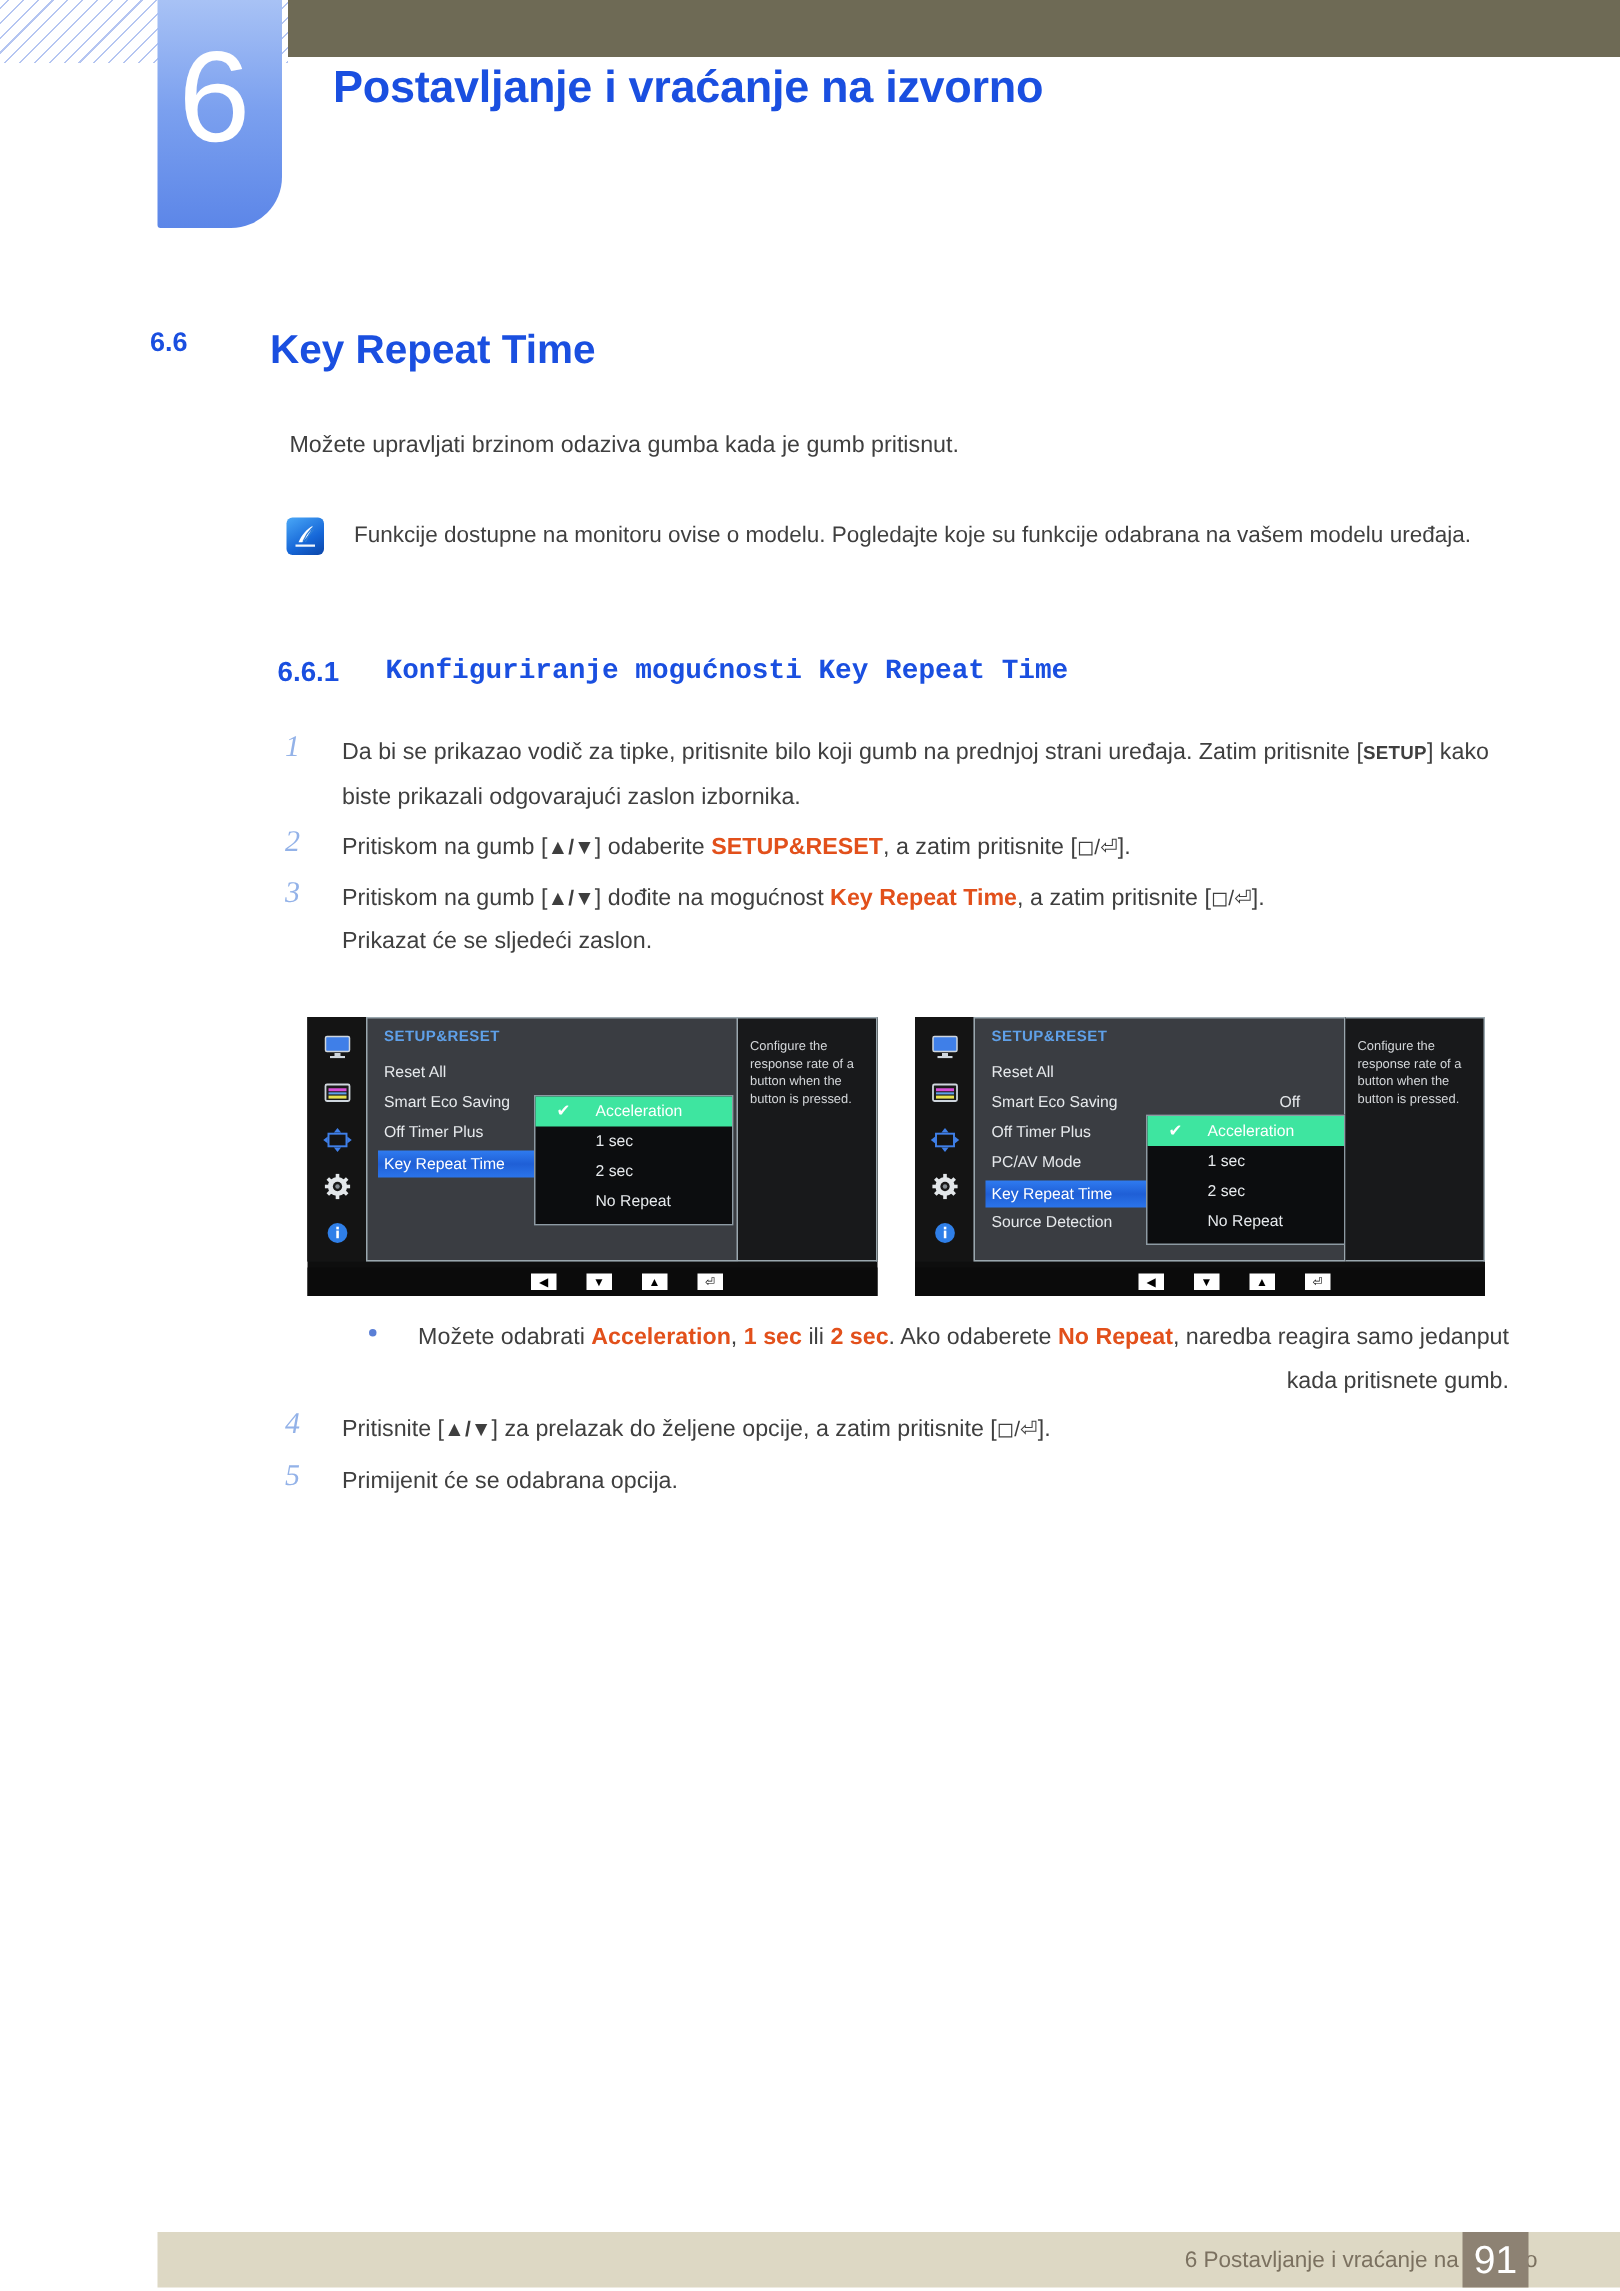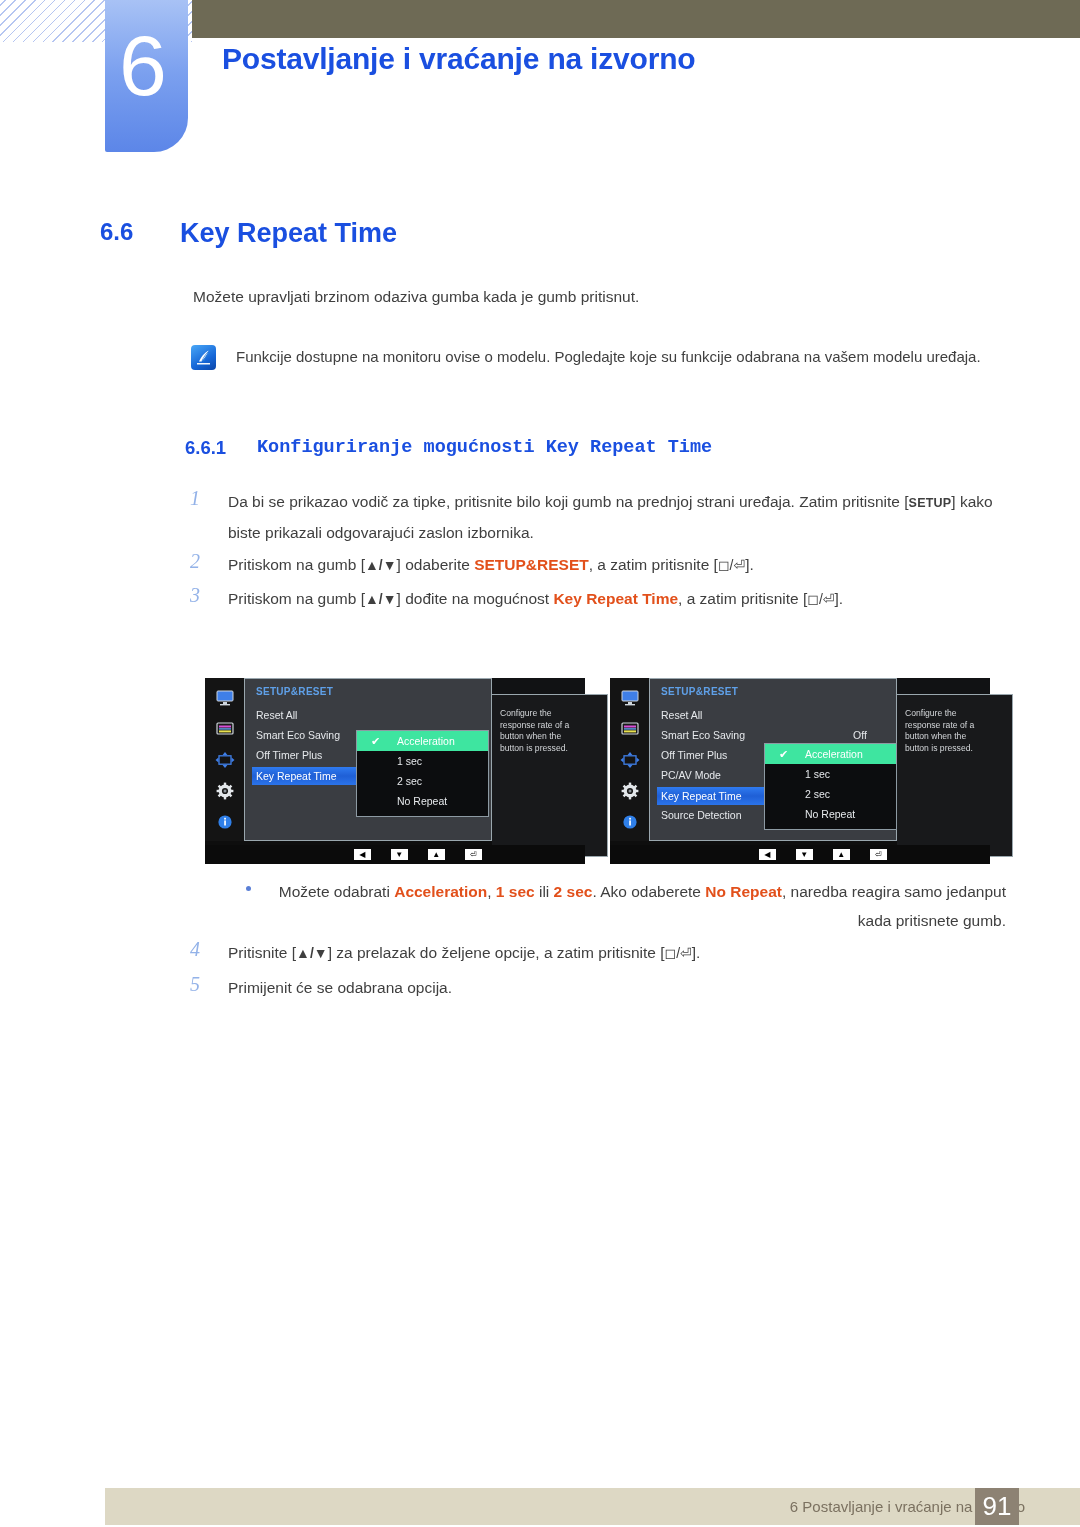--- a/index.html
+++ b/index.html
@@ -59,21 +59,21 @@
     font-size: 30px;
     font-weight: bold;
     color: #1a4fe0;
     letter-spacing: -0.2px;
   }
 
   
   #sec-num {
     position: absolute;
     left: 100px; top: 218px;
-    font-size: 24px;
+    font-size: 18px;
     font-weight: bold;
     color: #1a4fe0;
   }
   #sec-title {
     position: absolute;
     left: 180px; top: 218px;
     font-size: 27px;
     font-weight: bold;
     color: #1a4fe0;
   }
@@ -225,22 +225,22 @@
     width: 128px;
     box-sizing: border-box;
   }
   .osd .mval {
     position: absolute;
     font-size: 10.5px;
     color: #e6e9ec;
   }
   .osd .descpane {
     position: absolute;
-    top: 16px;
-    width: 116px; height: 163px;
+    top: 0;
+    width: 93px; height: 163px;
     background: #18191b;
     border: 1px solid #9aa7ae;
     border-left: none;
     box-sizing: border-box;
   }
   .osd .desctext {
     position: absolute;
     left: 8px; top: 13px;
     width: 78px;
     font-size: 8.6px;
@@ -361,20 +361,21 @@
   <div class="n">2</div>
   <div class="txt">
     <span>Pritiskom na gumb [</span><b class="glyph">▲/▼</b><span>] odaberite </span><b class="kw">SETUP&amp;RESET</b><span>, a zatim pritisnite [</span><span class="glyph">◻/⏎</span><span>].</span>
   </div>
 </div>
 
 <div class="step" style="top:584px;">
   <div class="n">3</div>
   <div class="txt">
     <span>Pritiskom na gumb [</span><b class="glyph">▲/▼</b><span>] dođite na mogućnost </span><b class="kw">Key Repeat Time</b><span>, a zatim pritisnite [</span><span class="glyph">◻/⏎</span><span>].</span>
+    <div>Prikazat će se sljedeći zaslon.</div>
   </div>
 </div>
 
 <div class="osd" style="left:205px; top:678px;">
   <div class="frame">
     <div class="iconcol">
       <span class="ic">
         <svg width="22" height="18" viewBox="0 0 22 18">
             <rect x="3" y="2" width="16" height="10" rx="1" fill="#3f7fe8" stroke="#cfd6dd" stroke-width="1"></rect>
             <rect x="9" y="13" width="4" height="2" fill="#cfd6dd"></rect>

